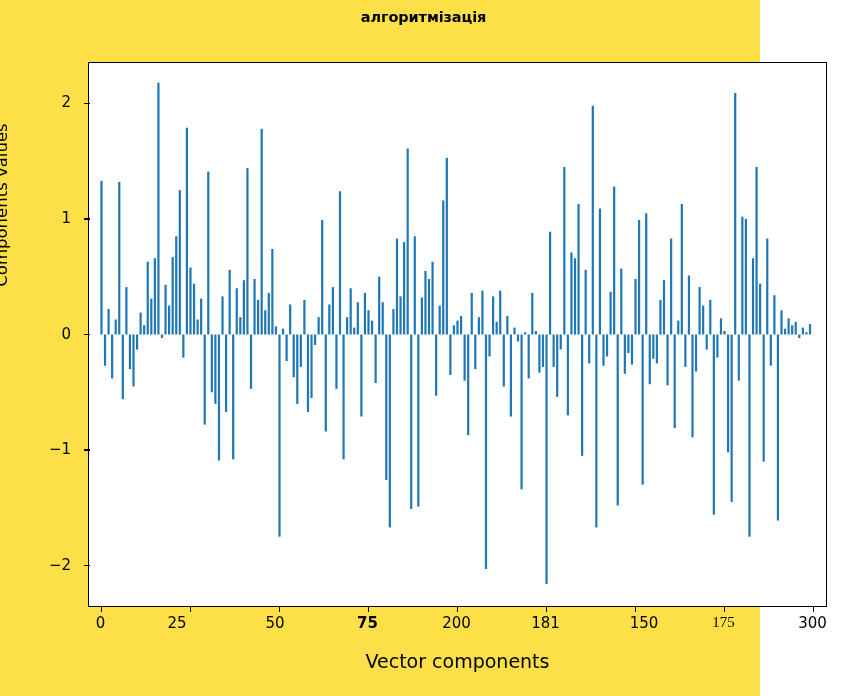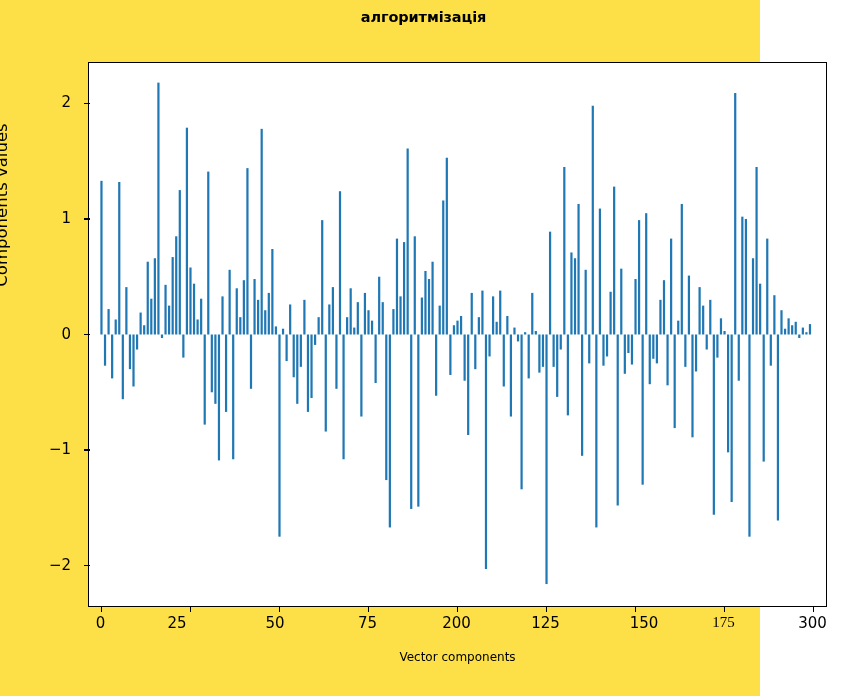--- a/index.html
+++ b/index.html
@@ -99,21 +99,21 @@
     font-size: 15px;
     color: #000000;
     transform: translateX(-50%);
     white-space: nowrap;
   }
   #xlabel {
     position: absolute;
     left: 88px; top: 650px;
     width: 739px;
     text-align: center;
-    font-size: 12px;
+    font-size: 19px;
     color: #000000;
   }
 </style>
 </head>
 <body>
 
 <div id="figure">
 
   <div id="title-block">
     <span id="title-line1">алгоритмізація</span>
@@ -347,22 +347,22 @@
       <div class="xtick" style="left: 456.86px;"></div>
       <div class="xtick" style="left: 545.869px;"></div>
       <div class="xtick" style="left: 634.879px;"></div>
       <div class="xtick" style="left: 723.889px;"></div>
     </div>
 
   <div id="xtick-labels">
     <span style="left: 12.4614px;">0</span>
     <span style="left: 89px;">25</span>
     <span style="left: 187px;">50</span>
-    <span style="left: 279.49px;">75</span>
+    <span style="left: 279.49px; font-weight: bold;">75</span>
     <span style="left: 368.5px;">200</span>
-    <span style="left: 457.51px;">125</span>
+    <span style="left: 457.51px;">181</span>
     <span style="left: 556px;">150</span>
     <span style="left: 635.529px; font-family: Liberation Serif, serif;">175</span>
     <span style="left: 724.539px;">300</span>
   </div>
 
   <div id="xlabel">Vector components</div>
 </div>
 
 </body></html>

